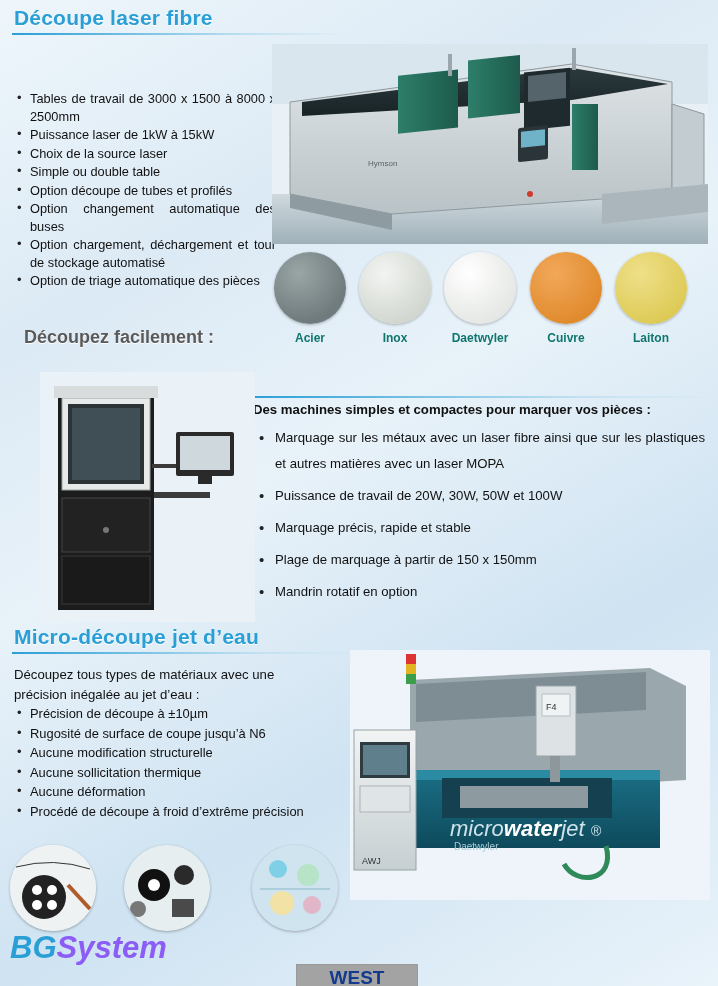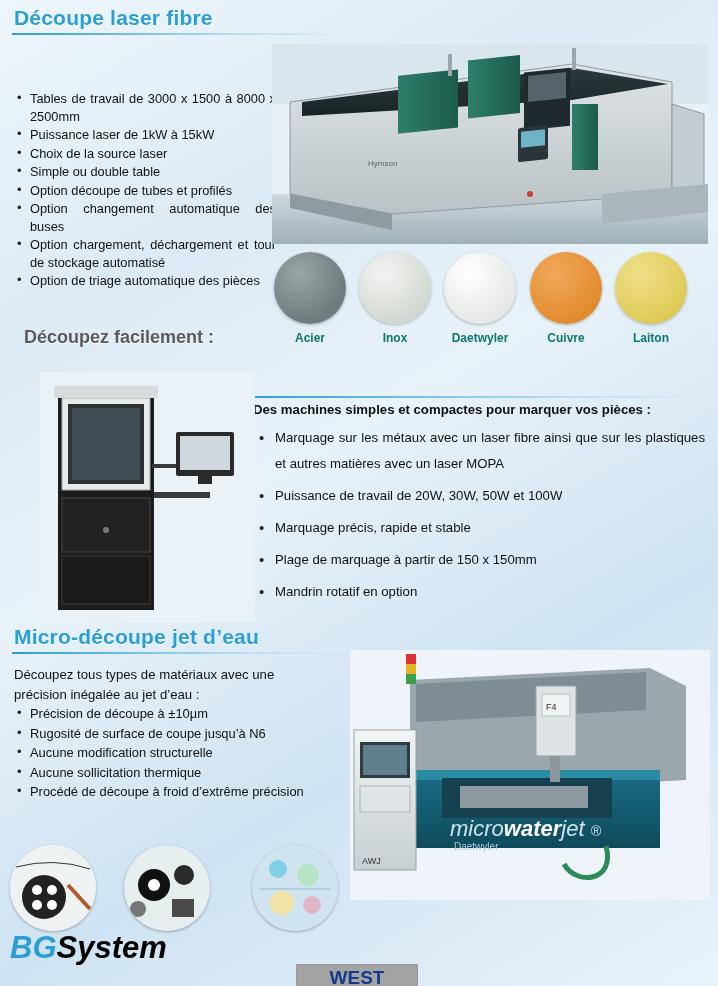--- a/index.html
+++ b/index.html
@@ -52,21 +52,21 @@
   #s3-rule{position:absolute;left:12px;top:652px;width:340px;}
   #s3-intro{position:absolute;left:14px;top:665px;width:268px;font-size:13.2px;line-height:20px;}
   #s3-list{position:absolute;left:14px;top:705px;width:340px;font-size:12.9px;line-height:18.6px;}
 
   #waterjet{position:absolute;left:350px;top:650px;width:360px;height:250px;}
 
   .sample{position:absolute;width:86px;height:86px;border-radius:50%;box-shadow:0 1px 3px rgba(0,0,0,.3);overflow:hidden;}
 
   #brand{position:absolute;left:10px;top:930px;font-size:31px;font-weight:bold;font-style:italic;}
   #brand .b1{color:#2a9fd6;}
-  #brand .b2{color:#000000;}
+  #brand .b2{color:#8b5cf6;}
   #west{position:absolute;left:296px;top:964px;width:120px;height:52px;background:#a3a3a3;border:1px solid #999;}
   #west .w1{color:#123a8f;font-weight:bold;font-size:19px;text-align:center;line-height:19px;padding-top:3px;}
   #west .w2{color:#123a8f;font-weight:normal;font-size:12px;text-align:center;letter-spacing:1px;padding-left:26px;}
   #west .w3{color:#1b49a8;font-size:14px;text-align:center;letter-spacing:.5px;}
 </style>
 </head>
 <body>
 
 <div class="page">
 
@@ -186,20 +186,21 @@
 
   <div class="sect-title" id="s3-title">Micro-découpe jet d’eau</div>
   <div class="rule" id="s3-rule"></div>
   <div id="s3-intro">Découpez tous types de matériaux avec une précision inégalée au jet d’eau :</div>
 
   <ul class="bul" id="s3-list">
     <li>Précision de découpe à ±10µm</li>
     <li>Rugosité de surface de coupe jusqu’à N6</li>
     <li>Aucune modification structurelle</li>
     <li>Aucune sollicitation thermique</li>
+    <li>Aucune déformation</li>
     <li>Procédé de découpe à froid d’extrême précision</li>
   </ul>
 
   <svg id="waterjet" viewBox="0 0 360 250">
     <defs>
       <linearGradient id="wjBody" x1="0" y1="0" x2="0" y2="1">
         <stop offset="0" stop-color="#f2f4f4"></stop>
           <stop offset="1" stop-color="#c6cfd2"></stop>
       </linearGradient>
       <linearGradient id="wjTeal" x1="0" y1="0" x2="0" y2="1">

